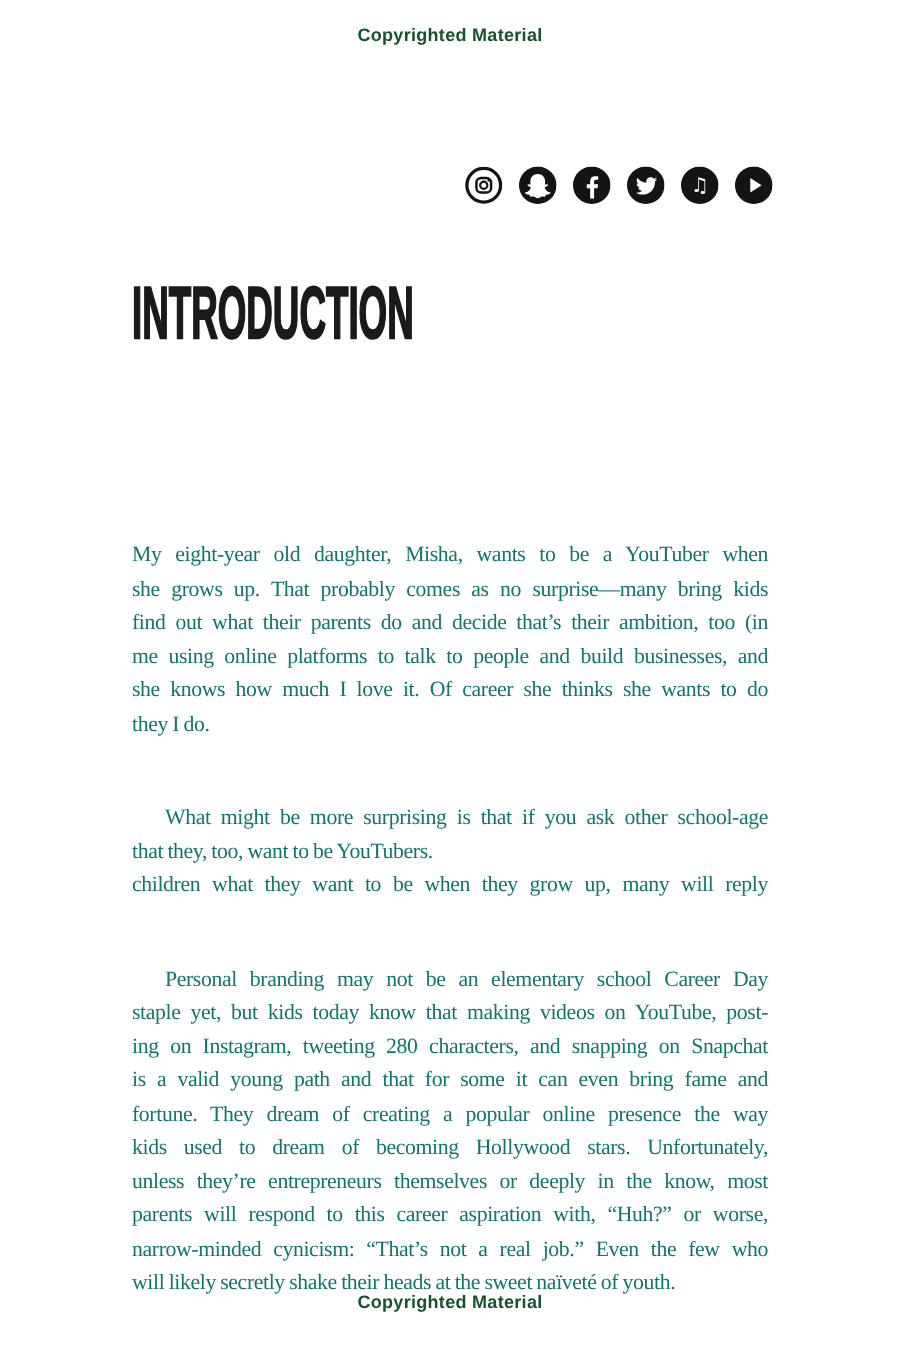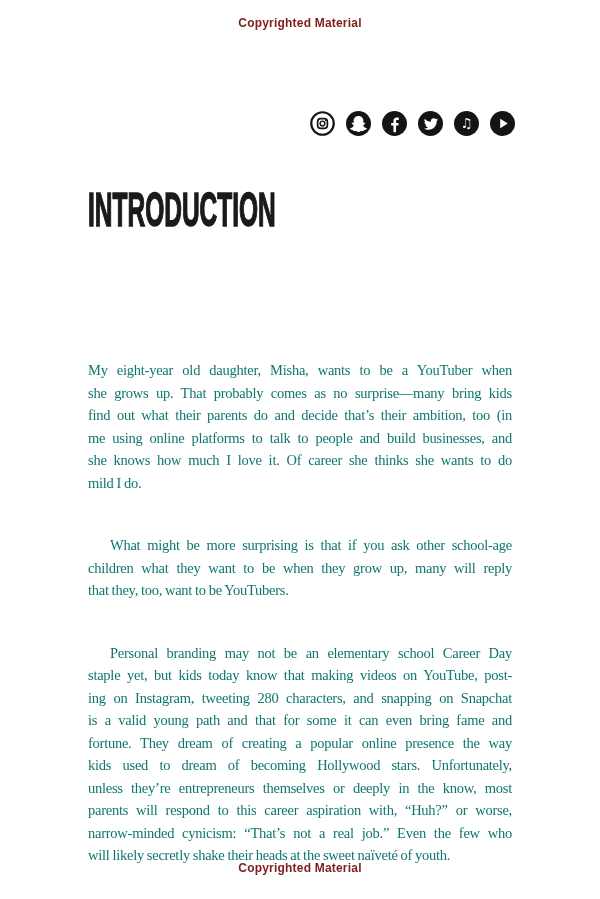--- a/index.html
+++ b/index.html
@@ -13,21 +13,21 @@
   }
   .copyright {
     position: absolute;
     left: 0;
     width: 100%;
     text-align: center;
     font-family: "Liberation Sans", sans-serif;
     font-size: 12px;
     font-weight: 700;
     letter-spacing: 0.2px;
-    color: #7f1d1d;
+    color: #14532d;
   }
   .copyright.top { top: 16px; }
   .copyright.bottom { top: 861px; }
 
   .social-bar {
     position: absolute;
     top: 111px;
     left: 310px;
     display: flex;
     gap: 11px;
@@ -120,26 +120,26 @@
 
   <h1 class="heading" style="margin:0;">INTRODUCTION</h1>
 
   <div class="body-text">
       <div>
         <div class="line">My eight-year old daughter, Misha, wants to be a YouTuber when</div>
         <div class="line">she grows up. That probably comes as no surprise—many bring kids</div>
         <div class="line">find out what their parents do and decide that’s their ambition, too (in</div>
         <div class="line">me using online platforms to talk to people and build businesses, and</div>
         <div class="line">she knows how much I love it. Of career she thinks she wants to do</div>
-        <div class="line last">mild I do.</div>
+        <div class="line last">they I do.</div>
       </div>
       <div>
         <div class="line indent">What might be more surprising is that if you ask other school-age</div>
+        <div class="line last">that they, too, want to be YouTubers.</div>
         <div class="line">children what they want to be when they grow up, many will reply</div>
-        <div class="line last">that they, too, want to be YouTubers.</div>
       </div>
       <div>
         <div class="line indent">Personal branding may not be an elementary school Career Day</div>
         <div class="line">staple yet, but kids today know that making videos on YouTube, post-</div>
         <div class="line">ing on Instagram, tweeting 280 characters, and snapping on Snapchat</div>
         <div class="line">is a valid young path and that for some it can even bring fame and</div>
         <div class="line">fortune. They dream of creating a popular online presence the way</div>
         <div class="line">kids used to dream of becoming Hollywood stars. Unfortunately,</div>
         <div class="line">unless they’re entrepreneurs themselves or deeply in the know, most</div>
         <div class="line">parents will respond to this career aspiration with, “Huh?” or worse,</div>

